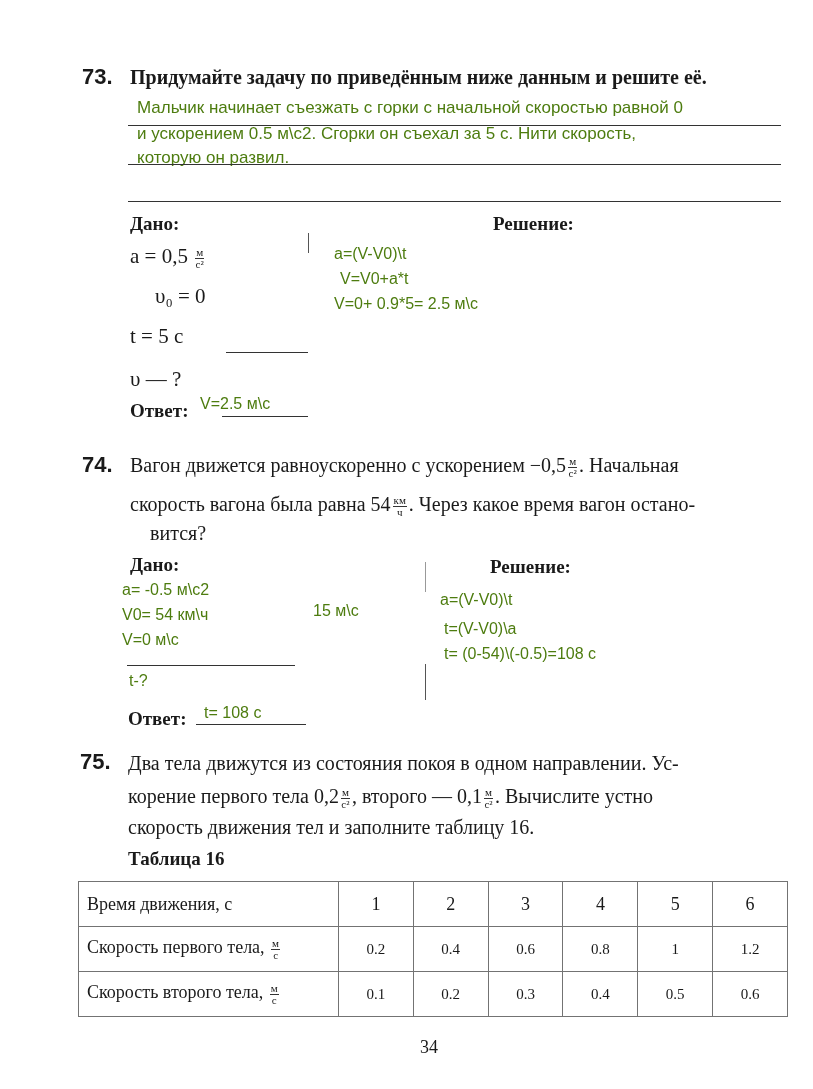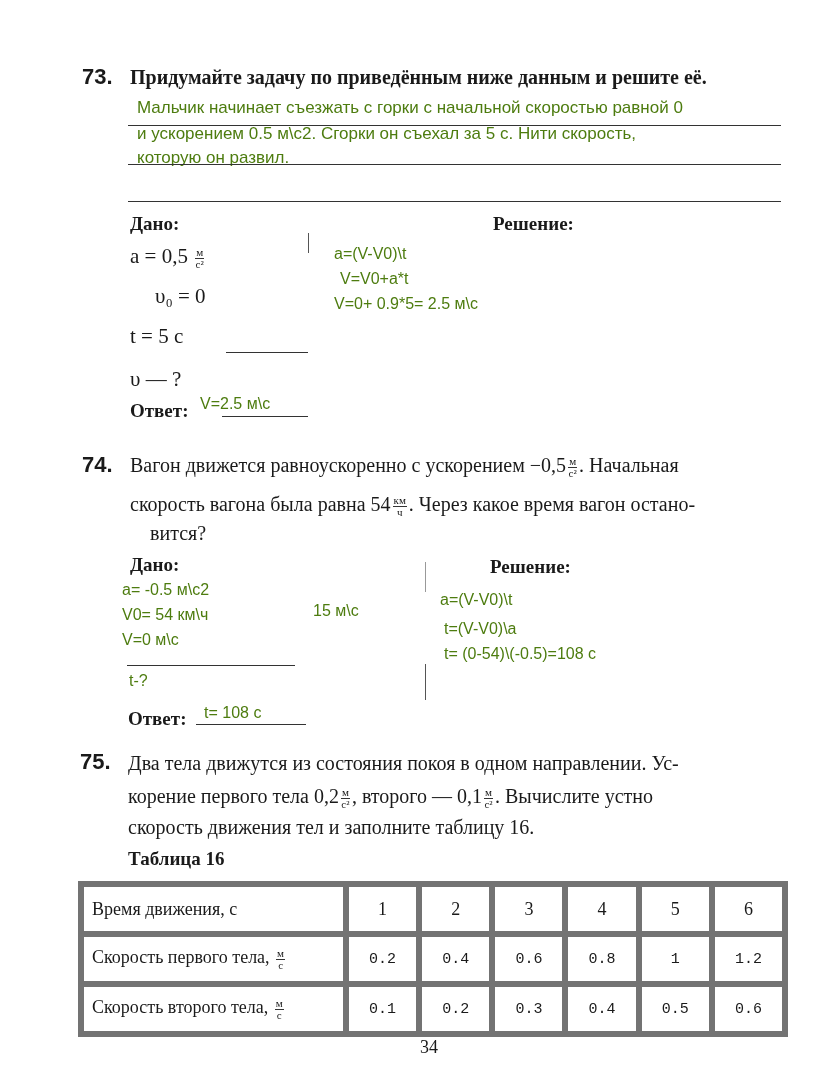--- a/index.html
+++ b/index.html
@@ -9,23 +9,23 @@
   .serif { font-family: "Liberation Serif", serif; font-size: 20px; }
   .serif-b { font-family: "Liberation Serif", serif; font-size: 19px; font-weight: bold; text-align: center; }
   .hand { font-family: "Liberation Sans", sans-serif; font-size: 16px; color: #4d7c0f; }
   .line { position: absolute; height: 1px; background: #333; }
   .vline { position: absolute; width: 1px; background: #555; }
   .frac { display: inline-block; vertical-align: middle; text-align: center; font-size: 11px; line-height: 11px; margin: 0 2px; }
   .frac .n { display: block; border-bottom: 1px solid #333; padding: 0 1px; }
   .frac .d { display: block; }
   .math { font-family: "Liberation Serif", serif; font-size: 21px; }
   table.t16 { position: absolute; left: 78px; top: 881px; width: 710px; border-collapse: collapse; font-family: "Liberation Serif", serif; font-size: 18px; }
-  table.t16 td { border: 6px solid #737373; height: 42px; text-align: center; }
+  table.t16 td { border: 1px solid #737373; height: 42px; text-align: center; }
   table.t16 td.lbl { text-align: left; padding-left: 8px; width: 250px; }
-  table.t16 td.val { font-family: Liberation Mono, monospace; font-size: 15px; }
+  table.t16 td.val { font-family: Liberation Serif, serif; font-size: 15px; }
 </style>
 </head>
 <body>
 
 <div class="abs num" style="left:82px;top:64px;">73.</div>
 <div class="abs serif-b" style="left:130px;top:66px;font-size:20px;">Придумайте задачу по приведённым ниже данным и решите её.</div>
 
 <div class="abs hand" style="left:137px;top:98px;font-size:17px;">Мальчик начинает съезжать с горки с начальной скоростью равной 0</div>
 <div class="line" style="left:128px;top:125px;width:653px;"></div>
 <div class="abs hand" style="left:137px;top:124px;font-size:17px;">и ускорением 0.5 м\с2.  Сгорки он съехал за 5 с. Нити скорость,</div>

